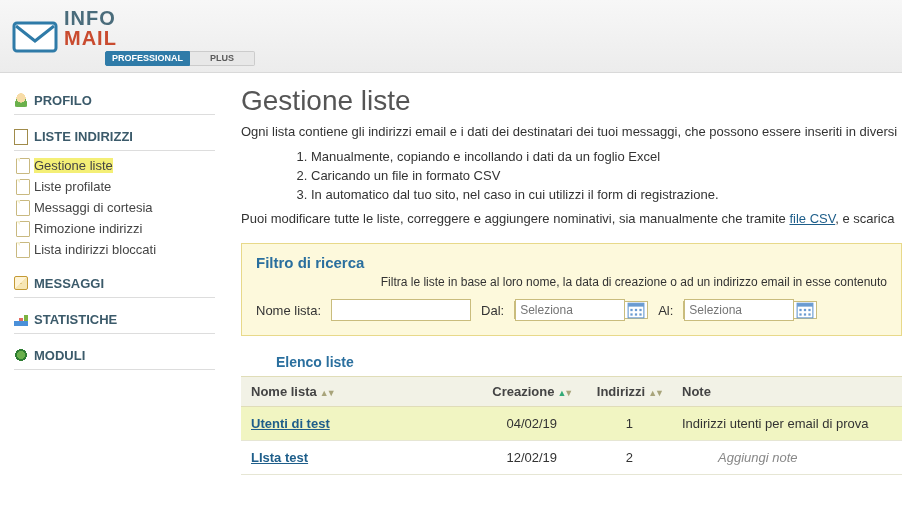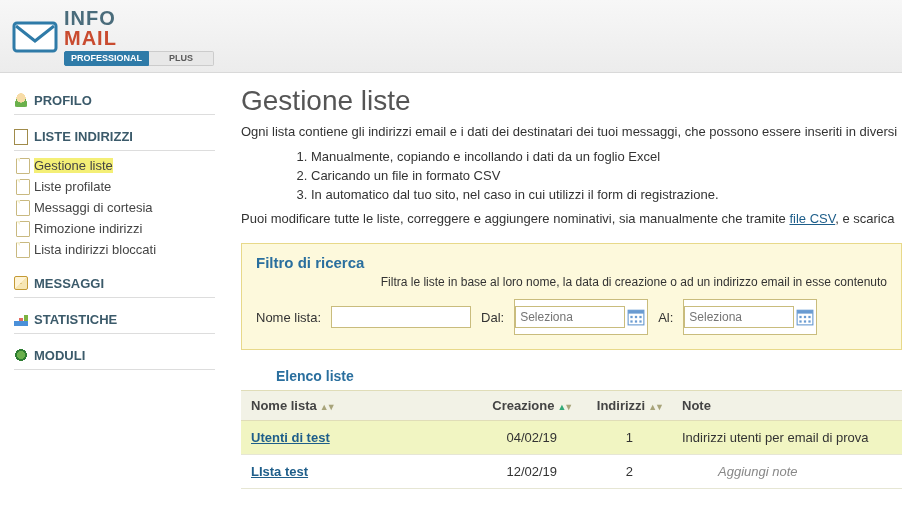--- a/index.html
+++ b/index.html
@@ -5,21 +5,21 @@
   * { box-sizing: border-box; margin: 0; padding: 0; }
   body { font-family: Arial, Helvetica, sans-serif; font-size: 13px; color: #333; background: #fff; }
   
   
   .header { background: linear-gradient(#f7f7f7,#ececec); border-bottom:1px solid #d9d9d9; padding:8px 12px 6px; }
   .logo-wrap { display:flex; align-items:center; gap:6px; }
   .logo-envelope { width:46px; height:36px; }
   .logo-text { display:flex; flex-direction:column; line-height:1; font-weight:bold; }
   .logo-info { color:#4a6c7b; font-size:20px; letter-spacing:1px; }
   .logo-mail { color:#c94b2f; font-size:20px; letter-spacing:1px; }
-  .badge-row { margin-top:3px; font-size:9px; font-weight:bold; display:flex; }
+  .badge-row { margin-top:3px; font-size:9px; font-weight:bold; display:flex;margin-left:41px; }
   .badge-pro { background:#2f7ba8; color:#fff; padding:2px 6px; border:1px solid #2f7ba8; border-radius:2px 0 0 2px; }
   .badge-plus { background:#e8e8e8; color:#5a5a5a; padding:2px 20px; border:1px solid #ccc; border-left:none; border-radius:0 2px 2px 0; }
   
   
   .layout { display:flex; }
   .sidebar { width:225px; padding:14px 10px 0 14px; }
   .main { flex:1; padding:12px 0 0 16px; overflow:hidden; }
   
   
   .nav-section-title { display:flex; align-items:flex-start; gap:6px; color:#3b5a6a; font-weight:bold; font-size:13px; padding:6px 0; border-bottom:1px solid #ddd; margin-bottom:4px; margin-top:8px; cursor:pointer; }
@@ -46,21 +46,21 @@
   .intro ol { margin:6px 0 6px 70px; }
   .intro a { color:#1e5e8a; text-decoration:underline; }
   
   .filter-box { border:1px solid #e8d98a; background:#fdf9dc; margin-top:14px; padding:10px 14px 14px; }
   .filter-title { color:#2a6f9e; font-weight:bold; font-size:15px; margin-bottom:4px; }
   .filter-desc { font-size:12px; color:#333; margin-bottom:10px;text-align:right; }
   .filter-row { display:flex; align-items:center; gap:10px; font-size:13px; }
   .filter-row label { color:#333; }
   .filter-row input[type=text]{ border:1px solid #c9bc7d; height:22px; padding:2px 4px; background:#fff; }
   .inp-nome { width:140px; }
-  .date-field { display:inline-flex; align-items:center; border:1px solid #c9bc7d; background:#fff; height:36px; }
+  .date-field { display:inline-flex; align-items:center; border:1px solid #c9bc7d; background:#fff; height:18px; }
   .date-field input { border:none; height:20px; width:110px; padding:2px 6px; font-size:12px; outline:none; }
   .cal-icon { width:18px; height:18px; margin:0 2px; }
   
   .section-title { color:#2a6f9e; font-weight:bold; font-size:14px; margin:18px 0 6px;padding-left:35px; }
   
   table.list { width:100%; border-collapse:collapse; font-size:13px; }
   table.list th { text-align:left; background:#f2f2e6; border-top:1px solid #e0ddb8; border-bottom:1px solid #e0ddb8; padding:7px 10px; color:#444; font-weight:bold; }
   table.list th .sort { font-size:9px; color:#a8a47a; margin-left:3px; letter-spacing:-2px; }
   table.list th.sorted .sort-up { color:#3a7; }
   table.list td { padding:9px 10px; border-bottom:1px solid #e6e6d4; vertical-align:middle; }

